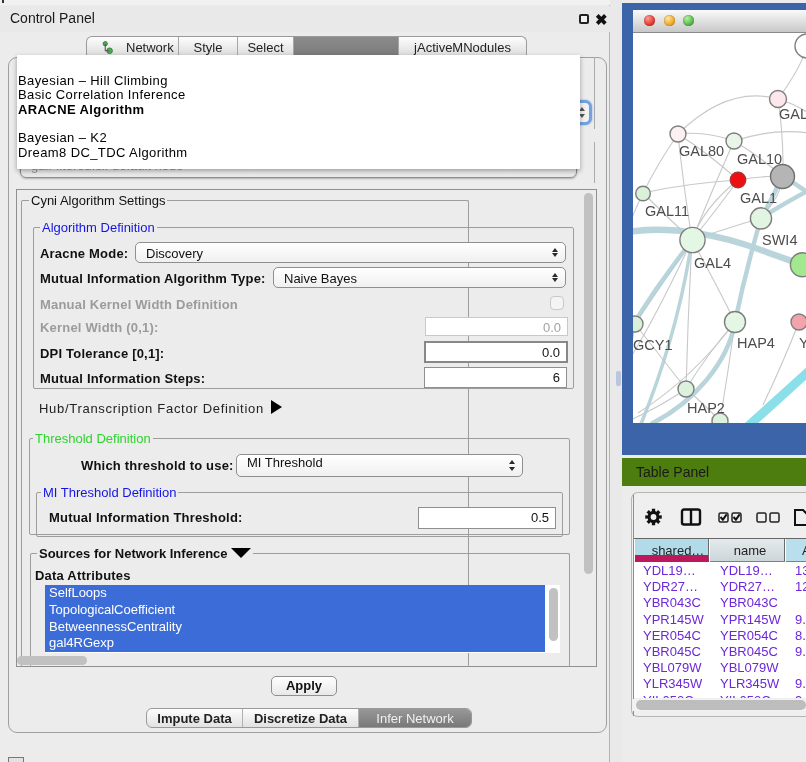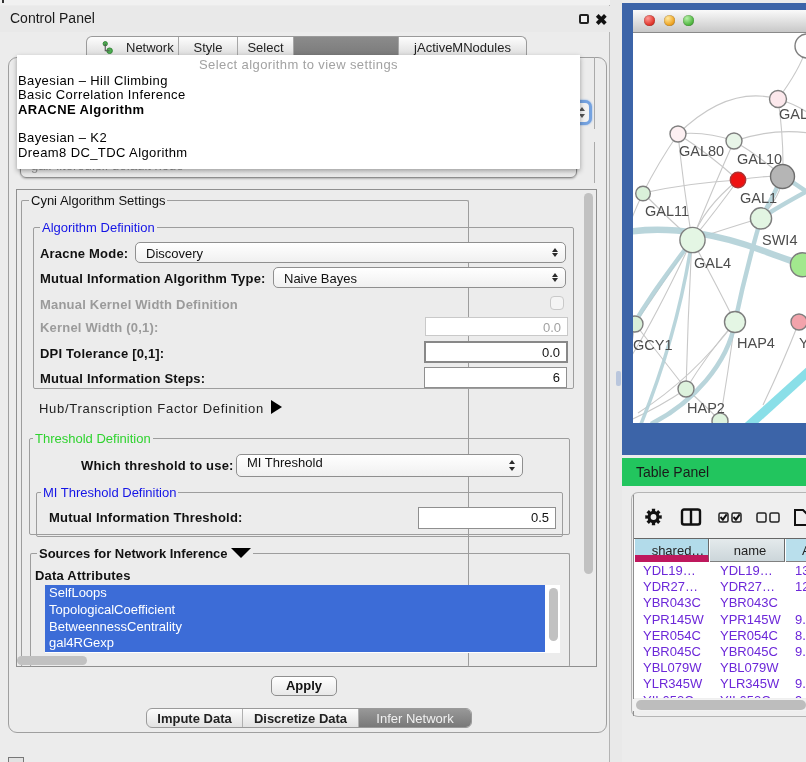--- a/index.html
+++ b/index.html
@@ -58,21 +58,21 @@
 #popup .hint { position:absolute; top:2px; width:100%; text-align:center; font-size:13px; letter-spacing:0.4px; color:#a2a2a2; }
 #popup .it { position:absolute; left:1px; font-size:13px; letter-spacing:0.4px; color:#000; }
 
 #gap { position:absolute; left:610px; top:0; width:12px; height:762px; background:#e9e9e9; }
 #splitnotch { position:absolute; left:616px; top:371px; width:5px; height:15px; background:#b9c6dd; border-radius:2px; }
 #netwin { position:absolute; left:622px; top:3px; width:184px; height:452px; background:#3c64a8; }
 #nettitle { position:absolute; left:633px; top:10px; width:173px; height:23px; background:linear-gradient(#fafafa,#c8c8c8); border-bottom:1px solid #8a8a8a; }
 .tl { position:absolute; top:15px; width:11px; height:11px; border-radius:50%; box-shadow:inset 0 0 1px rgba(0,0,0,0.55); }
 #netcanvas { position:absolute; left:633px; top:33px; width:173px; height:390px; background:#fff; }
 
-#tpbar { position:absolute; left:622px; top:458px; width:184px; height:28px; background:#22c55e; }
+#tpbar { position:absolute; left:622px; top:458px; width:184px; height:28px; background:#4d7c0f; }
 #tpbar .t { position:absolute; left:14px; top:6px; font-size:14px; color:#1a1a1a; }
 #tpanel { position:absolute; left:631px; top:492px; width:175px; height:225px; background:#efefef; border:1px solid #b5b5b5; border-radius:7px 0 0 7px; border-right:none; }
 </style>
 </head>
 <body>
 <div id="leftwin"></div>
 <div class="abs" style="left:0; top:0; width:610px; height:5px; background:#f1f1f1;"></div>
 <div class="abs" style="left:2px; top:0; width:2px; height:3px; background:#333;"></div>
 <div id="titlebar">
     <div class="t">Control Panel</div>
@@ -165,21 +165,20 @@
 <div class="sbthumb" style="left:17px; top:656px; width:70px; height:9px;"></div>
 <div id="apply">Apply</div>
 <div id="btabs">
  <div class="tab" style="width:96px;">Impute Data</div>
  <div class="tab" style="width:116px;">Discretize Data</div>
  <div class="tab sel" style="width:112px;">Infer Network</div>
 </div>
 <div id="smallbtn"></div>
 
 <div id="popup">
- <div class="hint">Select algorithm to view settings</div>
  <div class="it" style="top:18px;">Bayesian – Hill Climbing</div>
  <div class="it" style="top:32.3px;">Basic Correlation Inference</div>
  <div class="it" style="top:46.6px; font-weight:bold;">ARACNE Algorithm</div>
  <div class="it" style="top:75.2px;">Bayesian – K2</div>
  <div class="it" style="top:89.5px;">Dream8 DC_TDC Algorithm</div>
 </div>
 
 <div id="gap"></div>
 <div id="splitnotch"></div>
 <div id="netwin"></div>

